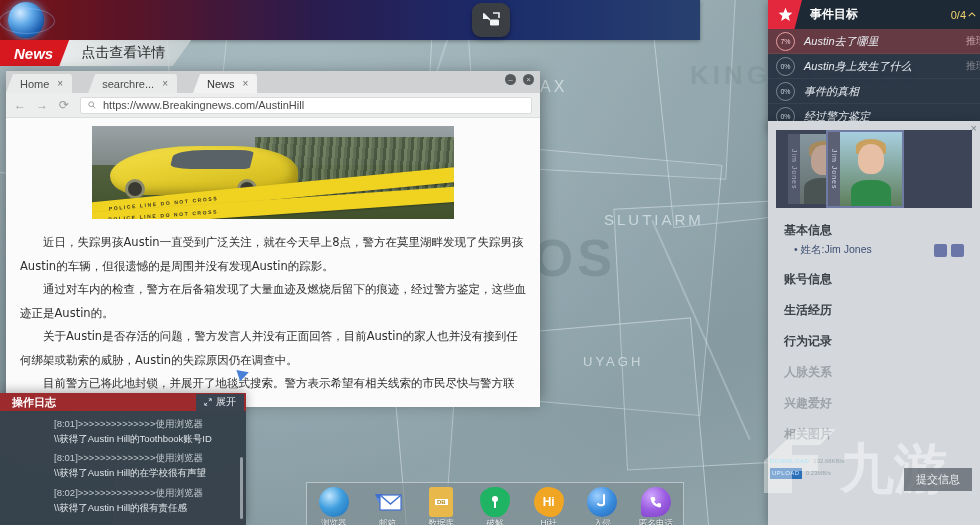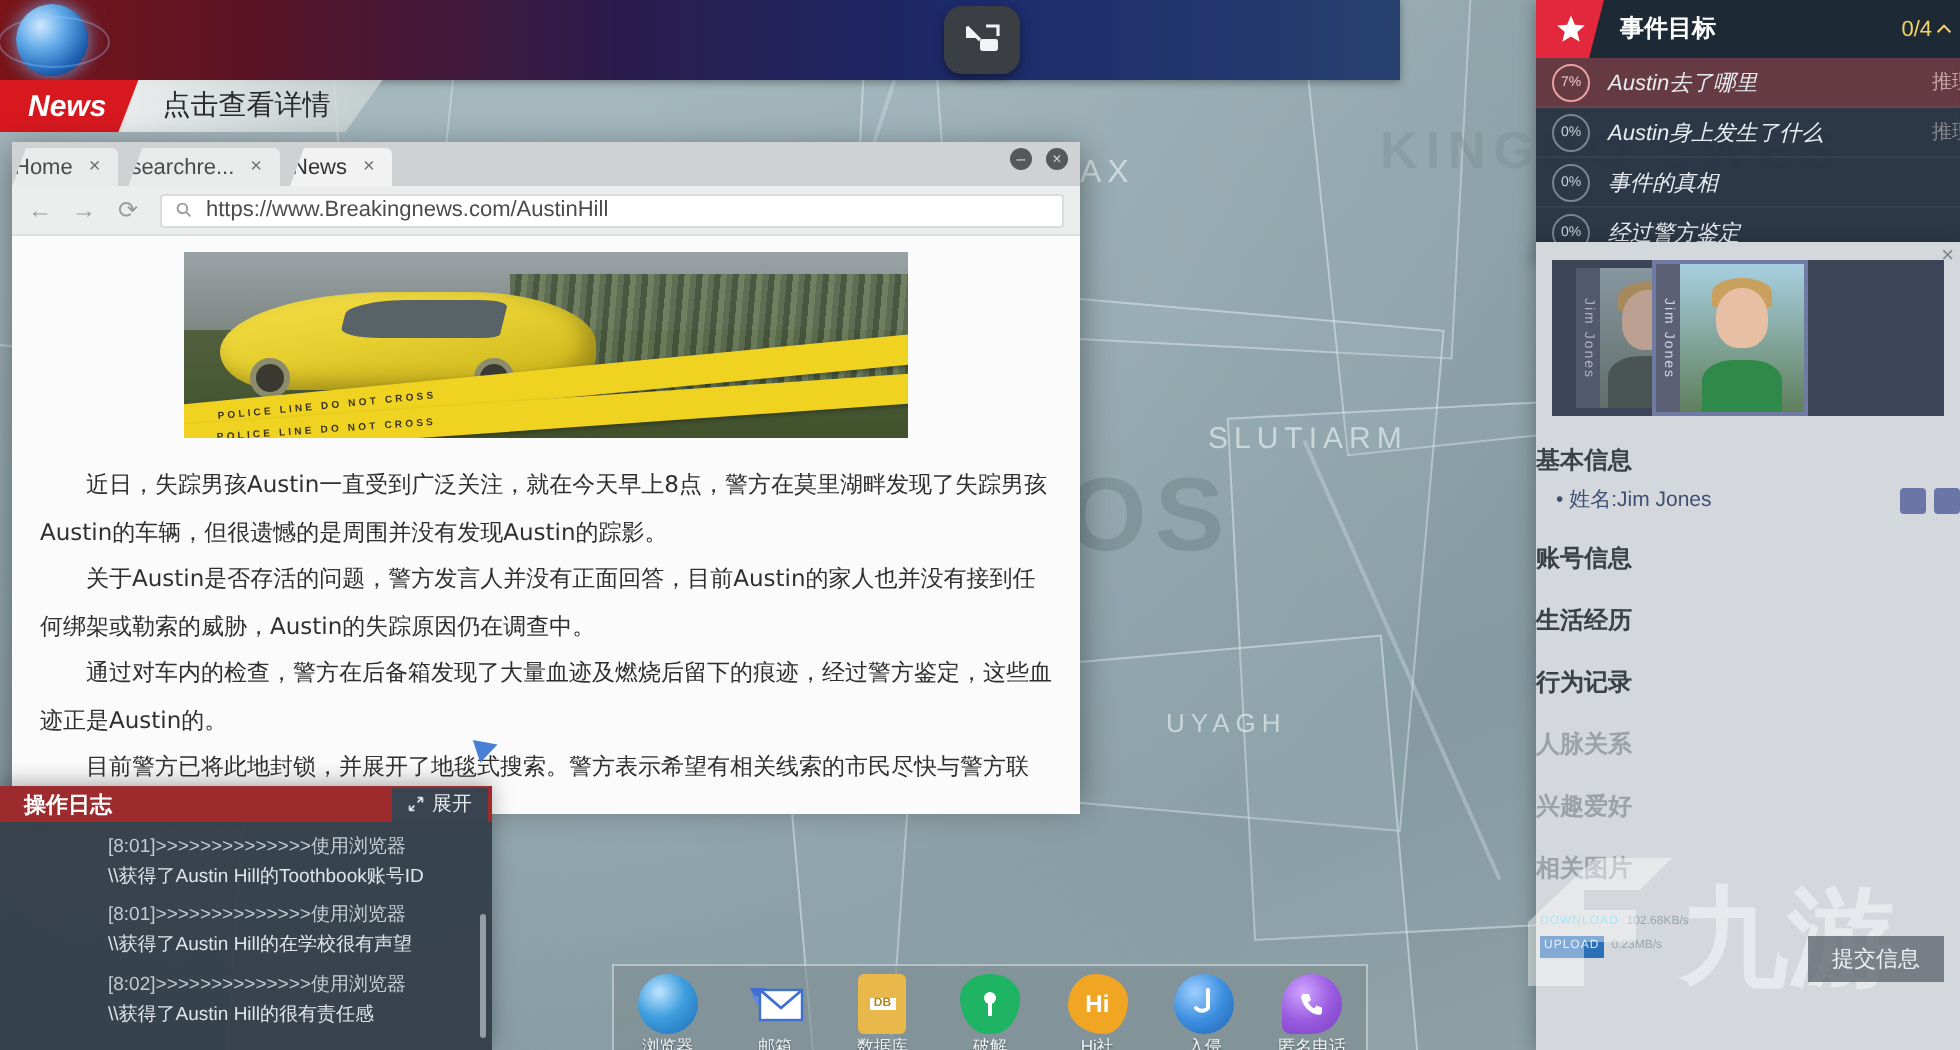--- a/index.html
+++ b/index.html
@@ -46,22 +46,22 @@
   
   #minbtn{position:absolute;left:472px;top:3px;width:38px;height:34px;border-radius:9px;
     background:#3b3f44;display:flex;align-items:center;justify-content:center;
     box-shadow:0 2px 5px rgba(0,0,0,.4);}
   #minbtn svg{display:block;}
 
   
   #browser{position:absolute;left:6px;top:71px;width:534px;height:327px;
     background:#f2f2f2;box-shadow:0 4px 16px rgba(0,0,0,.42);}
   #tabstrip{height:22px;background:#cfd1d2;display:flex;align-items:flex-end;position:relative;}
-  .tab{height:19px;display:flex;align-items:center;gap:8px;padding:0 9px 0 1px;
-    font-size:11px;color:#4a4a4a;background:#e9eaea;margin-right:5px;
+  .tab{height:19px;display:flex;align-items:center;gap:8px;padding:0 9px 0 14px;
+    font-size:11px;color:#4a4a4a;background:#e9eaea;margin-right:16px;
     border-top-left-radius:3px;border-top-right-radius:3px;
     clip-path:polygon(7px 0,100% 0,100% 100%,0 100%);}
   .tab.active{background:#f2f2f2;color:#333;}
   .tabx{font-size:10px;color:#6f6f6f;}
   .wctrl{position:absolute;right:6px;top:3px;display:flex;gap:7px;}
   .wctrl span{width:11px;height:11px;border-radius:50%;background:#55595c;
     display:flex;align-items:center;justify-content:center;color:#cfd2d4;font-size:8px;}
   #urlbar{height:24px;background:#eceded;display:flex;align-items:center;gap:10px;
     padding:0 8px;border-bottom:1px solid #dcdddd;}
   .navico{color:#9a9c9d;font-size:12px;width:12px;text-align:center;}
@@ -144,21 +144,21 @@
   .pcard .face .head{position:absolute;left:50%;top:16%;width:26px;height:30px;margin-left:-13px;
     border-radius:48% 48% 42% 42%;background:#e6bfa4;}
   .pcard .face .hair{position:absolute;left:50%;top:10%;width:30px;height:15px;margin-left:-15px;
     border-radius:50% 50% 10% 10%;background:#c9a05e;}
   .pcard .face .body{position:absolute;left:50%;bottom:0;width:40px;height:26px;margin-left:-20px;
     border-radius:40% 40% 0 0;background:#4e5a51;}
   .pcard.p1{left:12px;opacity:.75;}
   .pcard.p2{left:52px;top:2px;height:74px;box-shadow:0 0 0 2px #6f7ba2;}
   .pcard.p2 .face{width:62px;background:linear-gradient(180deg,#a8cfe0,#5f7f5c);}
   .pcard.p2 .face .body{background:#2f8a4a;}
-  #dbody{margin-top:1px;padding:0 0;}
+  #dbody{margin-top:1px;padding:0 16px;}
   .dsect{font-size:12px;font-weight:700;color:#3b4147;margin:14px 0 4px 0;}
   .dsect.dim{color:rgba(90,98,105,.45);font-weight:700;}
   .drow{display:flex;align-items:center;font-size:10.5px;color:#3f4f74;padding-left:10px;}
   .drow .ico{margin-left:auto;display:flex;gap:4px;}
   .drow .ico i{width:13px;height:13px;background:#6a76a8;border-radius:2px;display:block;}
   #jy{position:absolute;left:-10px;bottom:18px;width:230px;height:92px;pointer-events:none;
       opacity:.55;}
   #netstat{position:absolute;left:2px;bottom:46px;font-size:6px;line-height:1.9;}
   #netstat .r{display:flex;align-items:center;gap:4px;}
   #netstat .tag{color:#6fd3f5;letter-spacing:.5px;}
@@ -267,22 +267,22 @@
       <div class="wheel" style="left:40%"></div>
       <div class="tape">
           <span>POLICE LINE DO NOT CROSS</span>
         </div>
       <div class="tape tape2">
           <span>POLICE LINE DO NOT CROSS</span>
         </div>
     </div>
     <div id="article">
       <p>近日，失踪男孩Austin一直受到广泛关注，就在今天早上8点，警方在莫里湖畔发现了失踪男孩Austin的车辆，但很遗憾的是周围并没有发现Austin的踪影。</p>
+      <p>通过对车内的检查，警方在后备箱发现了大量血迹及燃烧后留下的痕迹，经过警方鉴定，这些血迹正是Austin的。</p>
       <p>关于Austin是否存活的问题，警方发言人并没有正面回答，目前Austin的家人也并没有接到任何绑架或勒索的威胁，Austin的失踪原因仍在调查中。</p>
-      <p>通过对车内的检查，警方在后备箱发现了大量血迹及燃烧后留下的痕迹，经过警方鉴定，这些血迹正是Austin的。</p>
       <p>目前警方已将此地封锁，并展开了地毯式搜索。警方表示希望有相关线索的市民尽快与警方联系。</p>
     </div>
     <div id="cursor"></div>
   </div>
 </div>
 
 <div id="oplog">
   <div id="ophead">
     <div class="t">操作日志</div>
     <div id="expandbtn">

